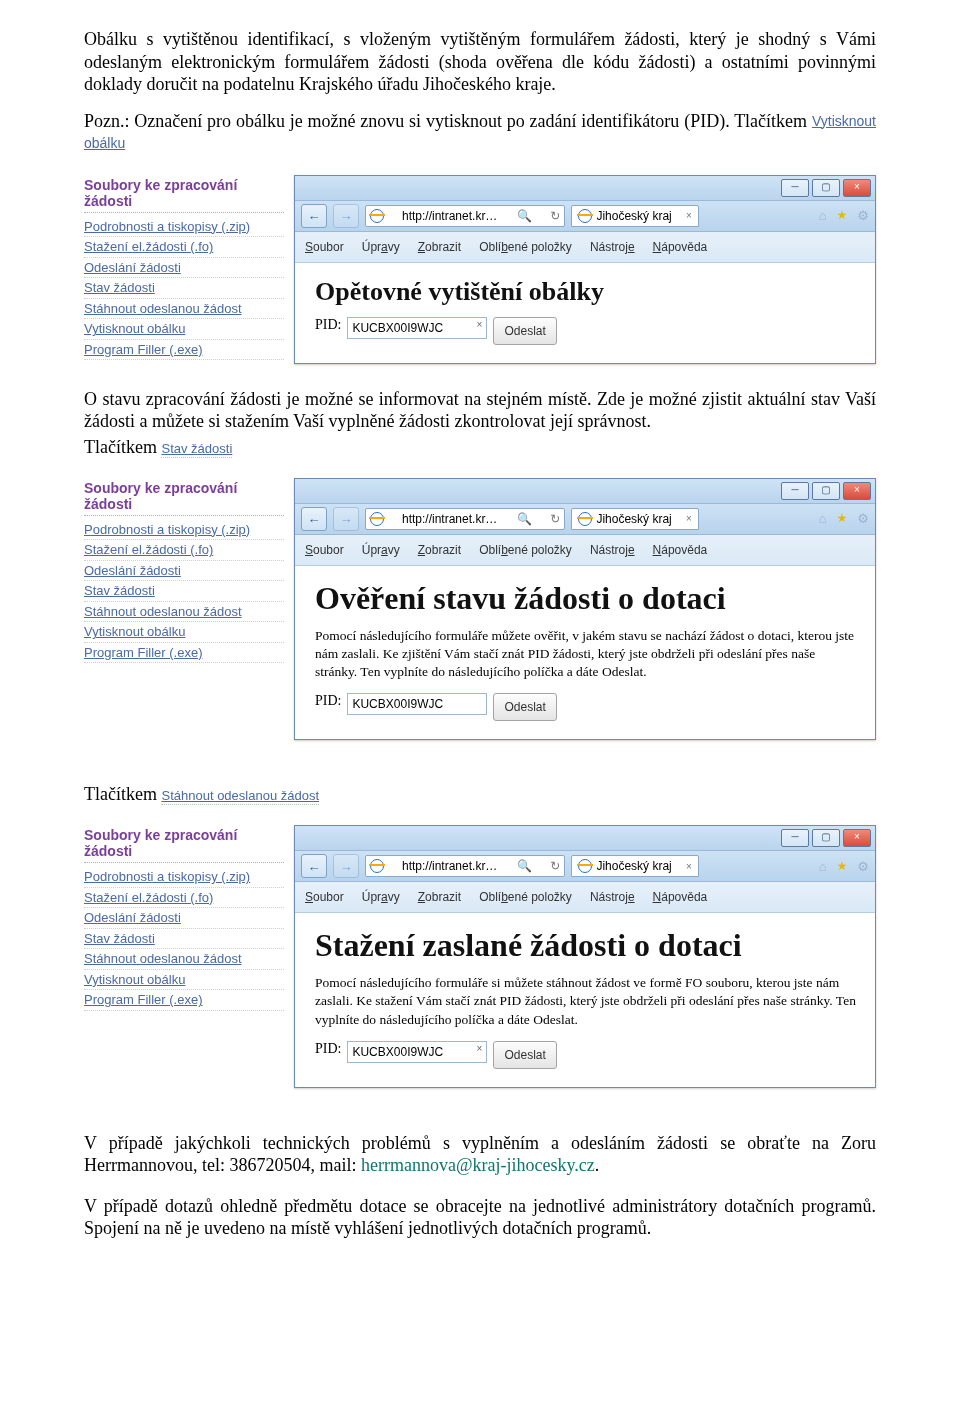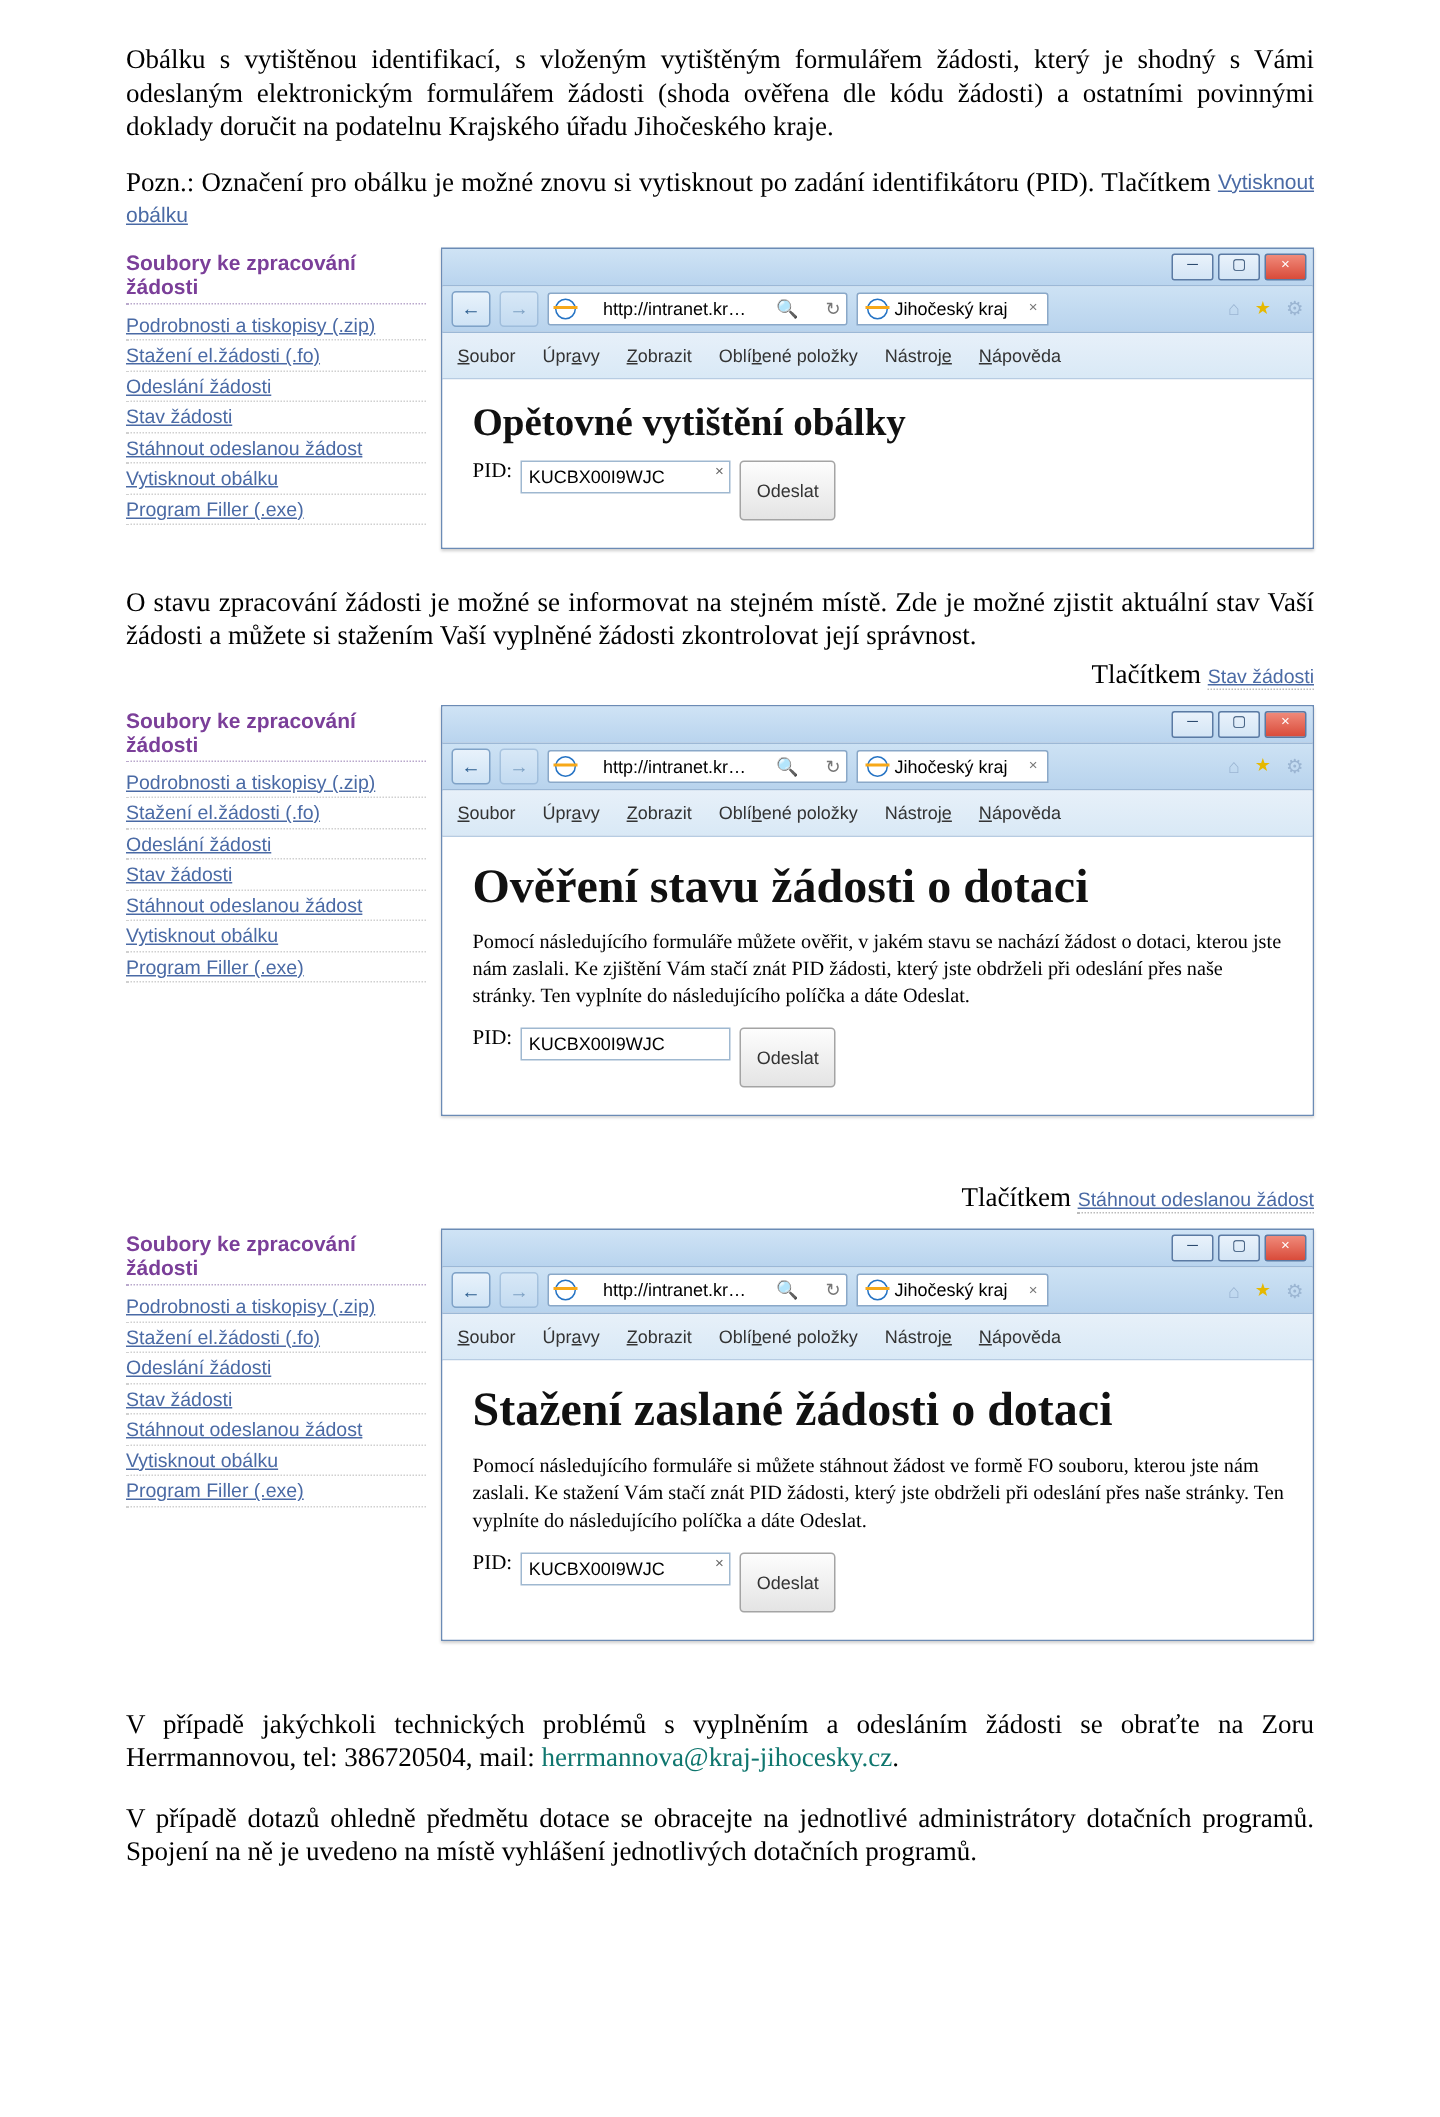--- a/index.html
+++ b/index.html
@@ -6,32 +6,32 @@
     margin:0;
     background:#fff;
     font-family:"Times New Roman",serif;
     font-size:18px;
     color:#000;
     width:960px;
   }
   .page{
     padding:28px 84px 30px 84px;
   }
-  p{margin:0 0 4px 0;text-align:right;}
+  p{margin:0 0 4px 0;}
   .para{text-align:justify;line-height:1.25;}
   .inline-link{
     font-family:Arial,sans-serif;
     font-size:14px;
     color:#4a6aa5;
     text-decoration:underline;
     vertical-align:1px;
   }
   .mail-link{color:#0f766e;}
   
-  .figblock{display:flex;gap:10px;margin:10px 0 24px 0;}
+  .figblock{display:flex;gap:10px;margin:20px 0 24px 0;}
   .sidebar{
     width:200px;flex:0 0 200px;
     font-family:Arial,sans-serif;
     font-size:13px;
   }
   .side-title{
     color:#7b3f99;font-weight:bold;font-size:14px;
     border-bottom:1px dotted #b9a8cc;
     padding:2px 0 3px 0;margin-bottom:4px;
   }
@@ -100,21 +100,21 @@
   .formrow{display:flex;gap:6px;}
   .lbl{font-family:"Times New Roman",serif;font-size:14px;}
   .txtin{
     font-family:Arial,sans-serif;font-size:12px;
     height:18px;width:118px;border:1px solid #9fb8d0;padding:1px 16px 1px 4px;background:#fff;position:relative;
   }
   .txtwrap{position:relative;display:inline-block;}
   .txtwrap .cx{position:absolute;right:5px;top:2px;color:#666;font-size:10px;}
   .submit{
     font-family:Arial,sans-serif;font-size:12px;
-    height:40px;padding:0 10px;border:1px solid #a4a4a4;border-radius:3px;
+    height:28px;padding:0 10px;border:1px solid #a4a4a4;border-radius:3px;
     background:linear-gradient(#fdfdfd,#e4e4e4);color:#333;
   }
   
   .btnlink{
     font-family:Arial,sans-serif;font-size:13px;color:#4a6aa5;text-decoration:underline;
     border-bottom:1px dotted #bbb;padding-bottom:1px;
   }
   .spacer{height:20px;}
   .ie-icon{
     display:inline-block;width:12px;height:12px;border-radius:50%;

